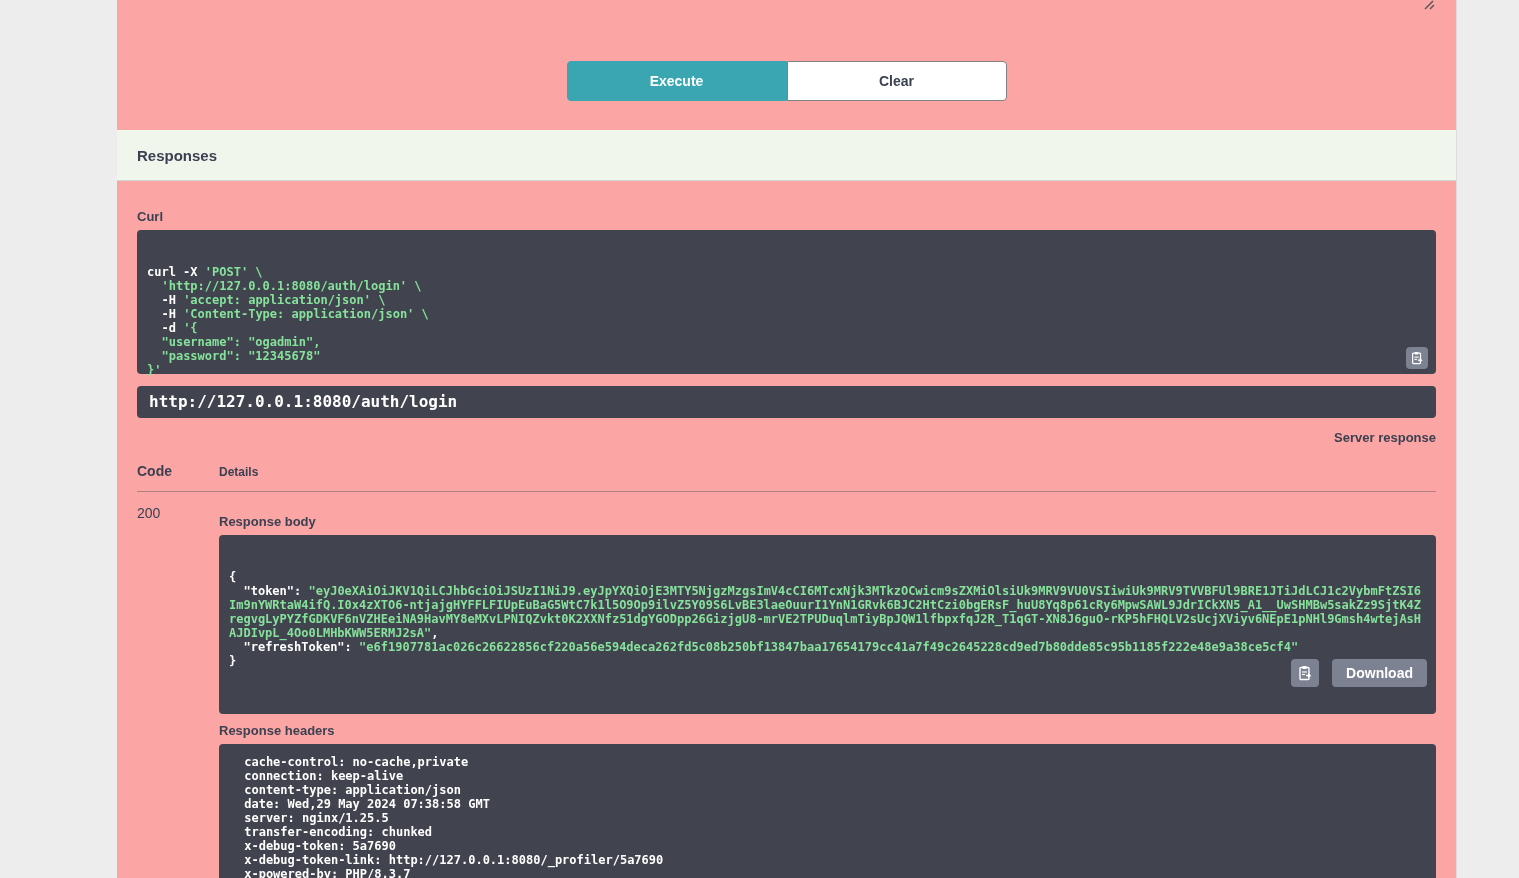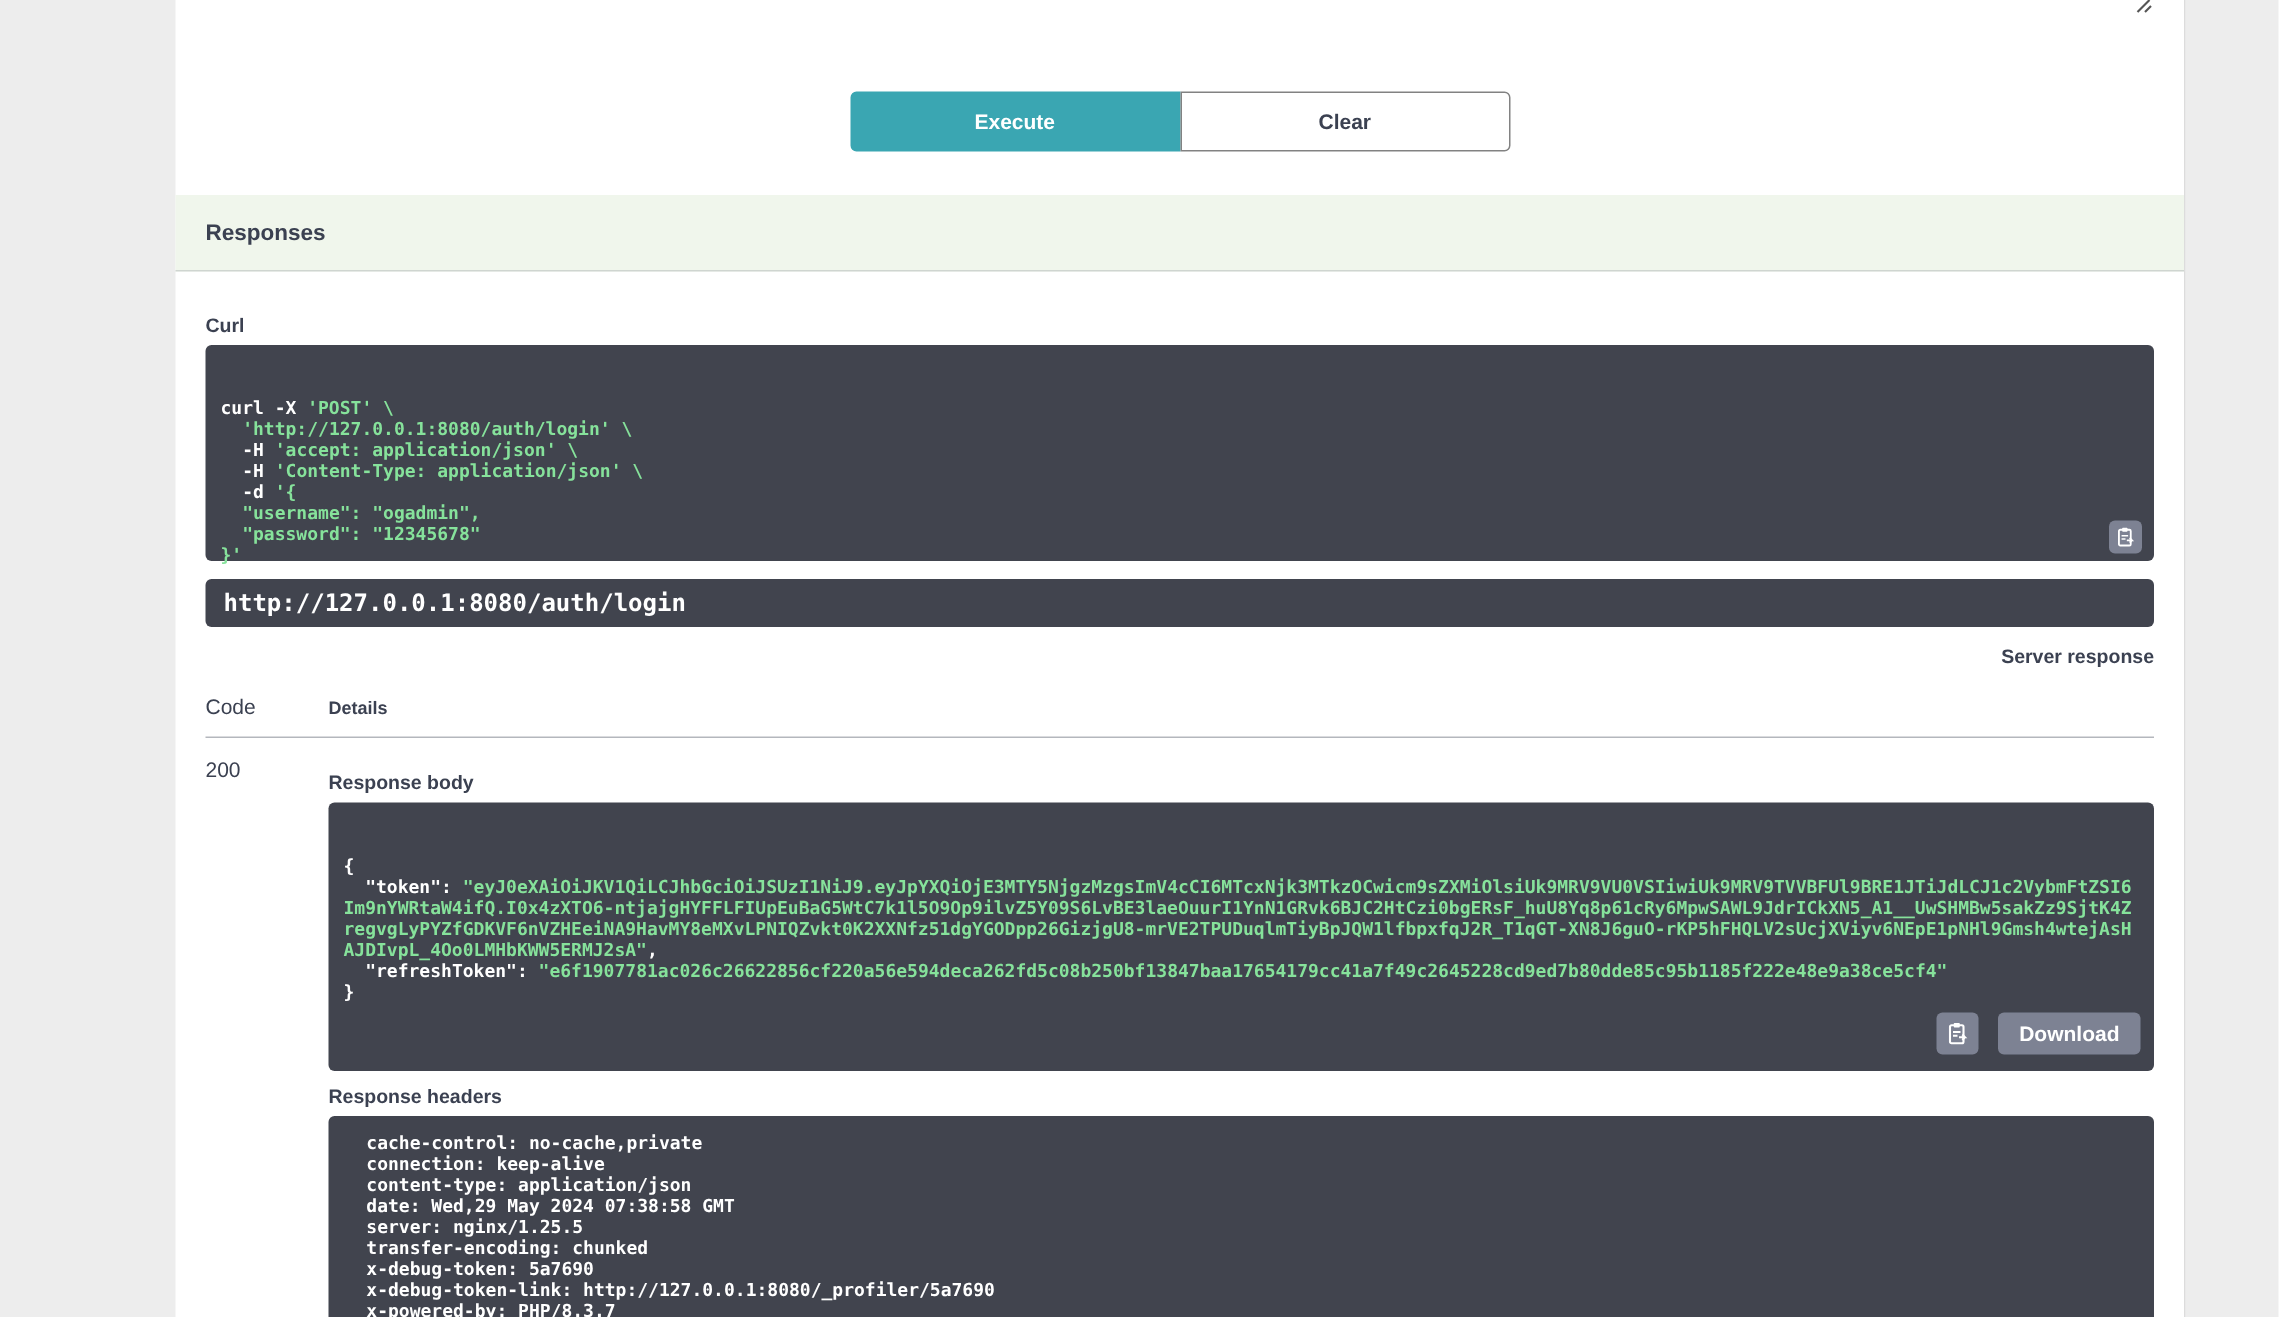--- a/index.html
+++ b/index.html
@@ -5,21 +5,21 @@
   * { box-sizing: border-box; }
   html,body { margin:0; padding:0; }
   body {
     width:1519px; height:878px; overflow:hidden;
     background:#ededed;
     font-family:"Liberation Sans", sans-serif;
     color:#3b4151;
   }
   .content-panel {
     position:absolute; left:117px; top:0; width:1340px; height:878px;
-    background:#ffffff; border-right:1px solid #dcdcdc;
+    background:#fca5a5; border-right:1px solid #dcdcdc;
   }
   
   .execute-wrapper { position:relative; height:130px; }
   .grip {
     position:absolute; top:-4px; right:21px; width:14px; height:10px;
   }
   .btn-row {
     position:absolute; top:61px; left:50%; transform:translateX(-50%);
     display:flex; width:440px; height:40px;
   }
@@ -58,36 +58,36 @@
     background:#7d8293; display:flex; align-items:center; justify-content:center;
     cursor:pointer; padding:0;
   }
   .url-label { margin-top:12px; }
   .url-block {
     padding:9px 12px; font-size:16px; line-height:14px; margin-bottom:12px;
     white-space:pre;
   }
   .server-response-label { margin-top:12px;text-align:right; }
   .live-table-headers { display:flex; margin-top:18px; align-items:baseline; }
-  .col-code { width:82px; font-size:14px; font-weight:400; }
+  .col-code { width:82px; font-size:14px; font-weight:700; }
   .col-details { font-size:12px; font-weight:700; }
   .hr {
     border:none; border-top:1px solid rgba(59,65,81,.38);
     margin:12px 0 0 0;
   }
   .response-row { display:flex; padding-top:13px; }
   .row-code { width:82px; font-size:14px; }
   .row-details { flex:1; min-width:0; padding-top:9px; }
   .body-block {
     padding:7px 10px 4px 10px; font-size:12px; line-height:14px;
     min-height:110px; white-space:pre-wrap; word-break:break-all;
     margin-bottom:9px;
   }
   .body-controls {
-    position:absolute; right:9px; bottom:11px; display:flex; gap:13px; align-items:center;
+    position:absolute; right:9px; bottom:27px; display:flex; gap:13px; align-items:center;
   }
   .icon-btn {
     width:28px; height:28px; border:none; border-radius:4px; background:#7d8293;
     display:flex; align-items:center; justify-content:center; cursor:pointer; padding:0;
   }
   .download-btn {
     height:28px; border:none; border-radius:4px; background:#7d8293;
     color:#fff; font-weight:700; font-size:14px; padding:0 14px; cursor:pointer;
     font-family:"Liberation Sans", sans-serif;
   }

